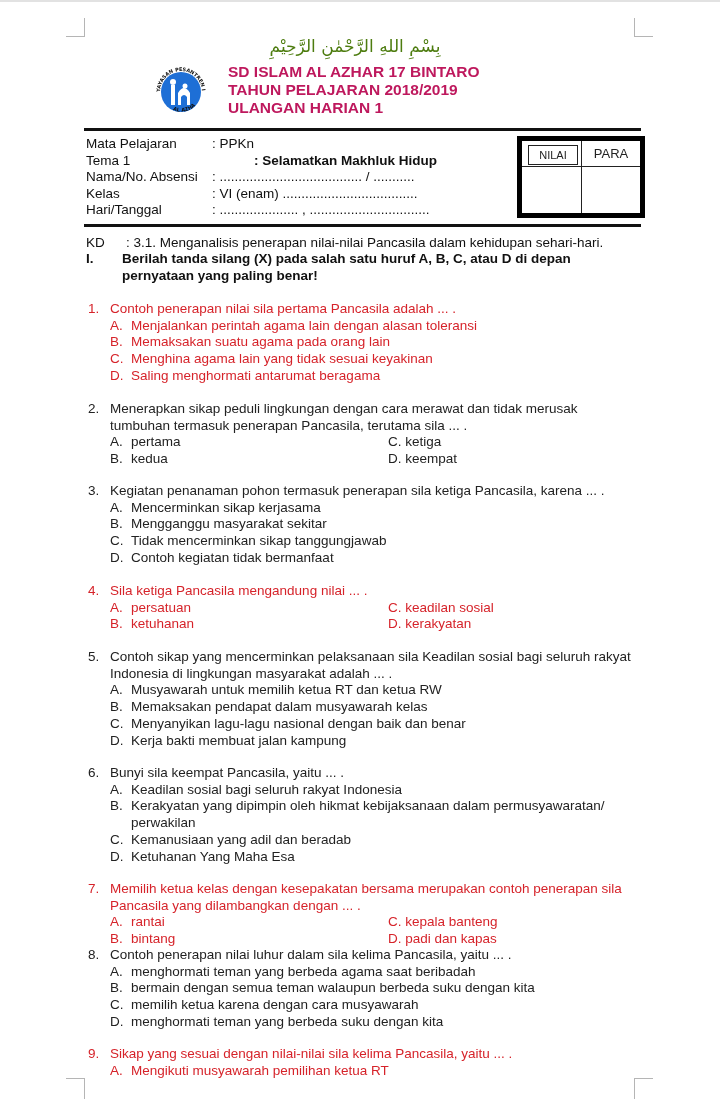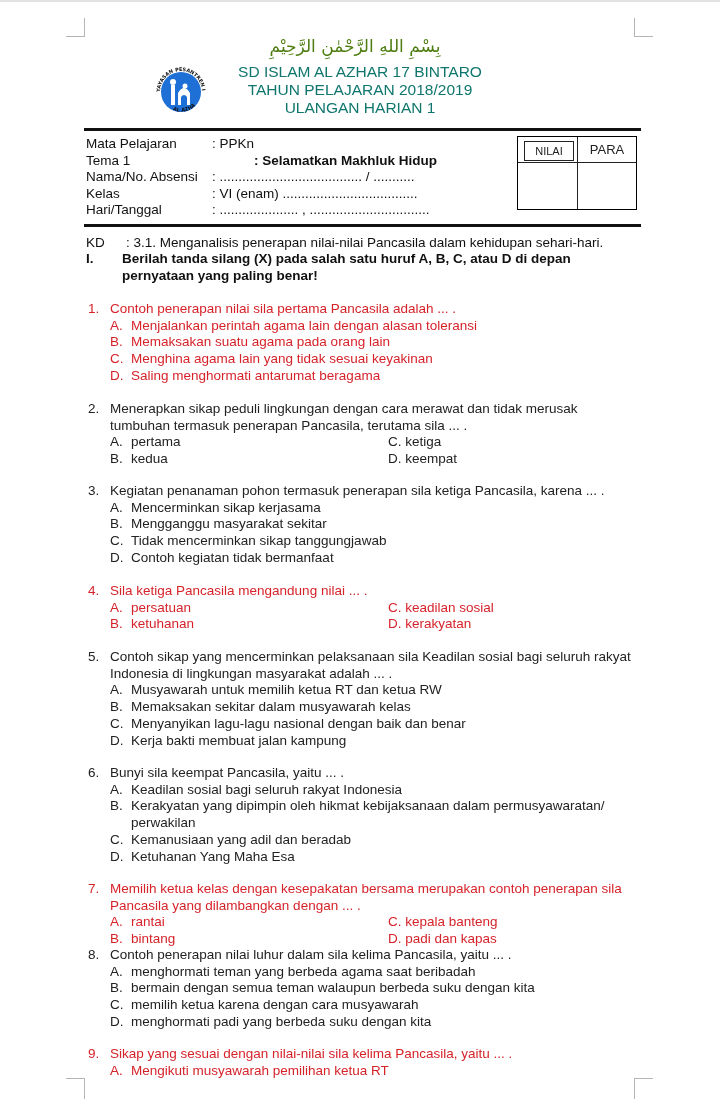--- a/index.html
+++ b/index.html
@@ -9,33 +9,33 @@
   }
   .topbar { position: absolute; left: 0; top: 0; width: 720px; height: 2px; background: #e2e2e2; }
   .corner { position: absolute; border-color: #b5b5b5; border-style: solid; width: 18px; height: 18px; }
   .corner.tl { left: 66px; top: 18px; border-width: 0 1px 1px 0; }
   .corner.tr { left: 634px; top: 18px; border-width: 0 0 1px 1px; }
   .corner.bl { left: 66px; top: 1078px; border-width: 1px 1px 0 0; height: 20px; }
   .corner.br { left: 634px; top: 1078px; border-width: 1px 0 0 1px; height: 20px; }
   .basmalah { position: absolute; left: 245px; top: 36px; width: 220px; text-align: center;
     font-family: "DejaVu Sans", sans-serif; font-size: 17px; color: #4d7c0f; direction: rtl; }
   .logo { position: absolute; left: 152px; top: 63px; width: 58px; height: 58px; }
-  .school { position: absolute; left: 228px; top: 63px; width: 264px; text-align: center;
-    font-size: 15.5px; line-height: 18px; color: #0f766e; }
+  .school { position: absolute; left: 228px; top: 63px; width: 264px; 
+    font-size: 15.5px; line-height: 18px; color: #be185d; font-weight: bold; }
   .school div { white-space: nowrap; }
 
   .hr-thick { position: absolute; left: 84px; width: 557px; height: 3px; background: #111; }
 
   .info { position: absolute; left: 86px; top: 136px; font-size: 13.5px; line-height: 16.5px; color: #111; }
   .info .row { position: relative; height: 16.5px; white-space: nowrap; }
   .info .lbl { position: absolute; left: 0; }
   .info .val { position: absolute; left: 126px; }
   .info .val.tema { left: 168px; font-weight: bold; }
 
-  .score { position: absolute; left: 517px; top: 136px; width: 118px; height: 72px; border: 1px solid #000000; }
+  .score { position: absolute; left: 517px; top: 136px; width: 118px; height: 72px; border: 5px solid #000000; }
   .score .vline { position: absolute; left: 59px; top: 0; width: 1px; height: 72px; background: #222; }
   .score .hline { position: absolute; left: 0; top: 25px; width: 118px; height: 1px; background: #222; }
   .score .nilai { position: absolute; left: 6px; top: 4px; width: 48px; height: 18px; border: 1px solid #222;
     font-size: 11px; text-align: center; line-height: 18px; }
   .score .para { position: absolute; left: 60px; top: 4px; width: 58px; height: 18px;
     font-size: 13px; text-align: center; line-height: 18px; }
 
   .kd { position: absolute; left: 86px; top: 235px; font-size: 13.5px; color: #111; white-space: nowrap; }
   .kd .k { display: inline-block; width: 40px; }
   .instr { position: absolute; left: 86px; top: 251px; width: 540px; font-size: 13.5px; line-height: 16.5px;
@@ -164,21 +164,21 @@
     </div>
   <div class="pair">
       <span class="a"><span class="l">B.</span><span>ketuhanan</span></span>
       <span class="c"><span>D.</span> <span>kerakyatan</span></span>
     </div>
 </div>
 
 <div class="q" style="top:649px;">
   <div class="stem"><span class="n">5.</span><span>Contoh sikap yang mencerminkan pelaksanaan sila Keadilan sosial bagi seluruh rakyat Indonesia di lingkungan masyarakat adalah ... .</span></div>
   <div class="opt"><span class="l">A.</span><span>Musyawarah untuk memilih ketua RT dan ketua RW</span></div>
-  <div class="opt"><span class="l">B.</span><span>Memaksakan sekitar dalam musyawarah kelas</span></div>
+  <div class="opt"><span class="l">B.</span><span>Memaksakan pendapat dalam musyawarah kelas</span></div>
   <div class="opt"><span class="l">C.</span><span>Menyanyikan lagu-lagu nasional dengan baik dan benar</span></div>
   <div class="opt"><span class="l">D.</span><span>Kerja bakti membuat jalan kampung</span></div>
 </div>
 
 <div class="q" style="top:765px;">
   <div class="stem"><span class="n">6.</span><span>Bunyi sila keempat Pancasila, yaitu ... .</span></div>
   <div class="opt"><span class="l">A.</span><span>Keadilan sosial bagi seluruh rakyat Indonesia</span></div>
   <div class="opt" style="padding-right:20px;"><span class="l">B.</span><span>Kerakyatan yang dipimpin oleh hikmat kebijaksanaan dalam permusyawaratan/ perwakilan</span></div>
   <div class="opt"><span class="l">C.</span><span>Kemanusiaan yang adil dan beradab</span></div>
   <div class="opt"><span class="l">D.</span><span>Ketuhanan Yang Maha Esa</span></div>
@@ -194,19 +194,19 @@
       <span class="a"><span class="l">B.</span><span>bintang</span></span>
       <span class="c"><span>D.</span> <span>padi dan kapas</span></span>
     </div>
 </div>
 
 <div class="q" style="top:947px;">
   <div class="stem"><span class="n">8.</span><span>Contoh penerapan nilai luhur dalam sila kelima Pancasila, yaitu ... .</span></div>
   <div class="opt"><span class="l">A.</span><span>menghormati teman yang berbeda agama saat beribadah</span></div>
   <div class="opt"><span class="l">B.</span><span>bermain dengan semua teman walaupun berbeda suku dengan kita</span></div>
   <div class="opt"><span class="l">C.</span><span>memilih ketua karena dengan cara musyawarah</span></div>
-  <div class="opt"><span class="l">D.</span><span>menghormati padi yang berbeda suku dengan kita</span></div>
+  <div class="opt"><span class="l">D.</span><span>menghormati teman yang berbeda suku dengan kita</span></div>
 </div>
 
 <div class="q red" style="top:1046px;">
   <div class="stem"><span class="n">9.</span><span>Sikap yang sesuai dengan nilai-nilai sila kelima Pancasila, yaitu ... .</span></div>
   <div class="opt"><span class="l">A.</span><span>Mengikuti musyawarah pemilihan ketua RT</span></div>
 </div>
 
 </body></html>

